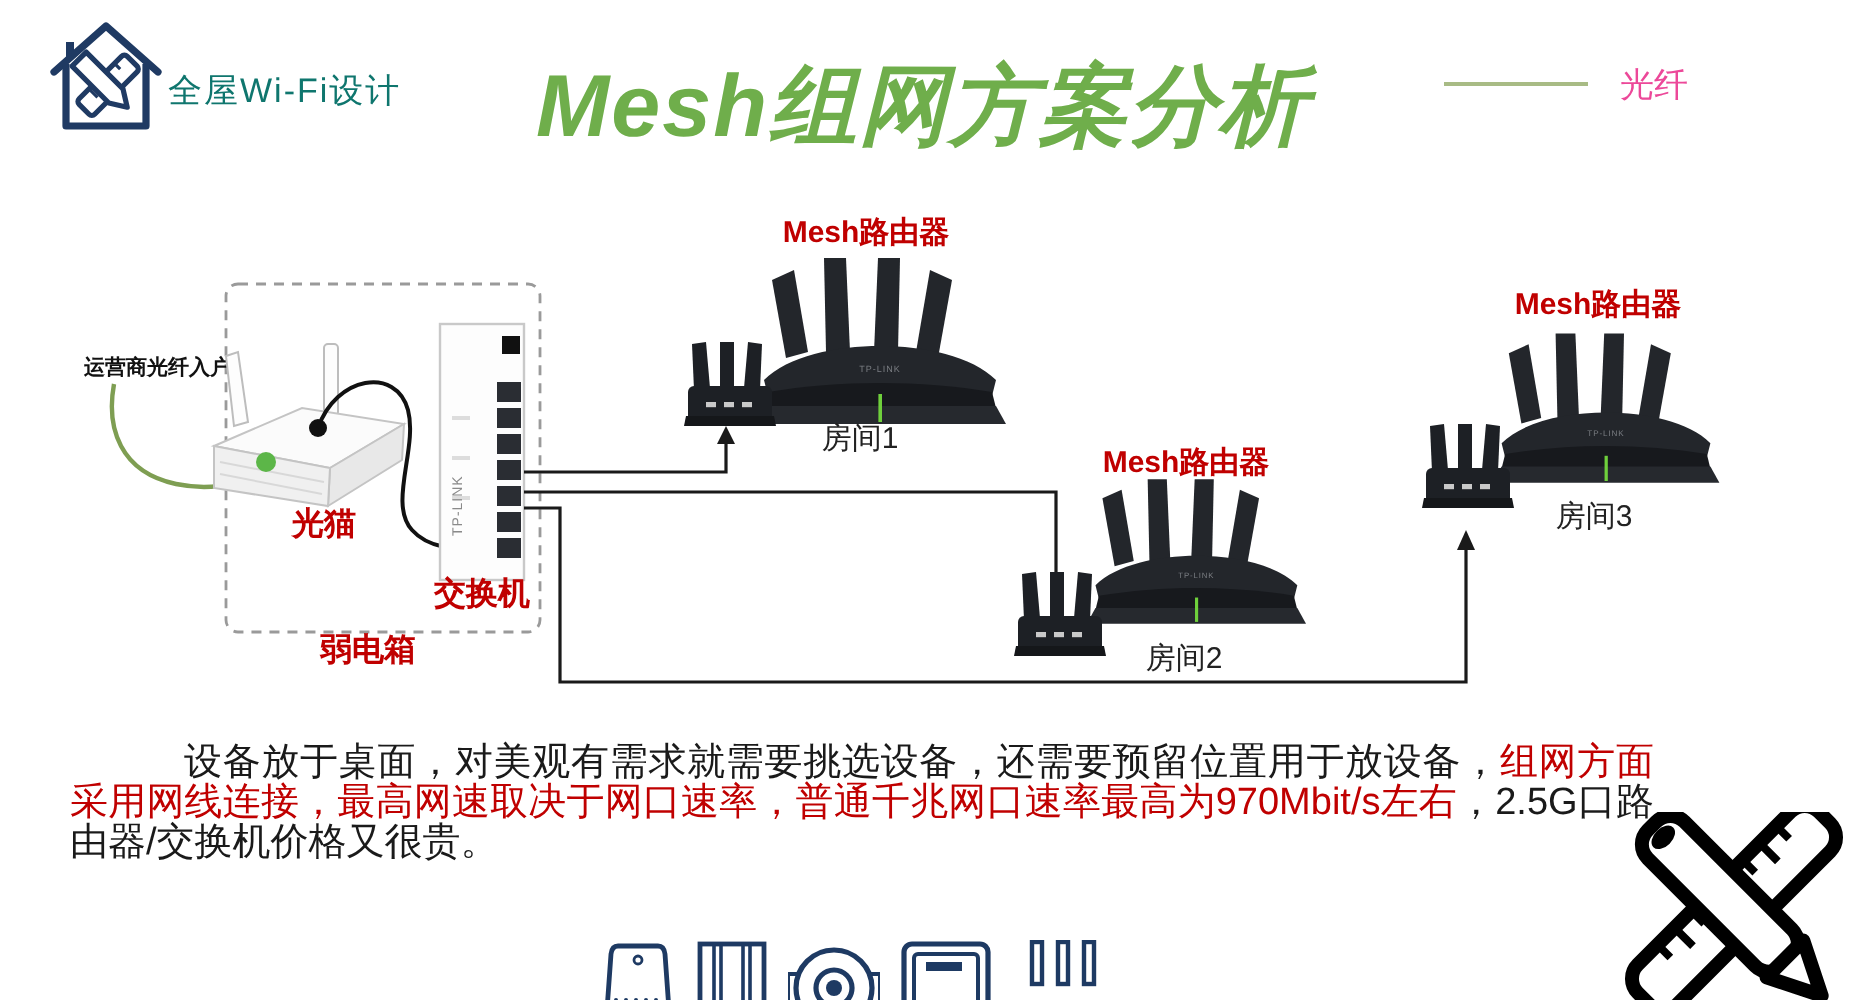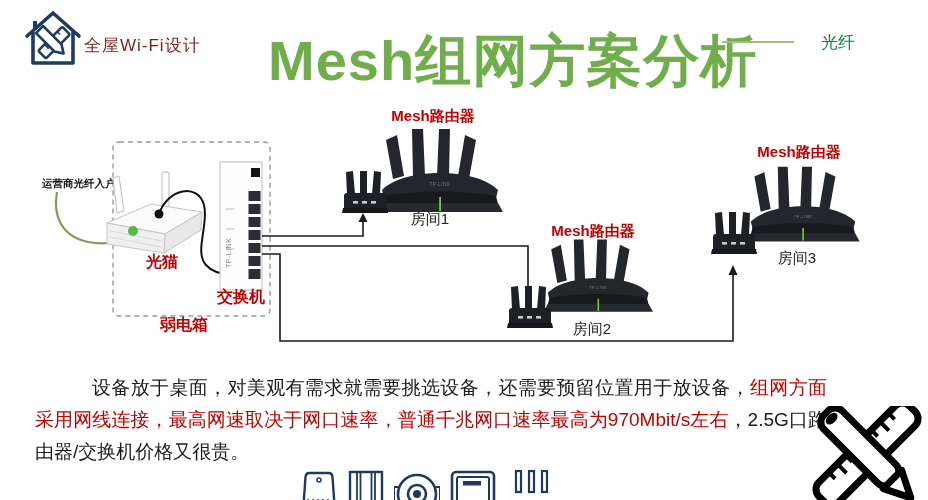--- a/index.html
+++ b/index.html
@@ -1,26 +1,26 @@
 <!DOCTYPE html>
 <html><head>
 <meta charset="utf-8">
 <style>
   * { margin:0; padding:0; box-sizing:border-box; }
   html,body { width:928px; height:500px; overflow:hidden; background:#fff;
     font-family:"Liberation Sans","DejaVu Sans",sans-serif; }
   .page { position:relative; width:928px; height:500px; background:#fff; overflow:hidden; }
   .abs { position:absolute; }
-  .logo-text { left:84px; top:34px; font-size:17px; color:#7f1d1d; letter-spacing:1px; }
-  .title { left:268px; top:24px; font-size:56px; font-weight:bold; color:#6fae4b; letter-spacing:1px; }
+  .logo-text { left:84px; top:34px; font-size:17px; color:#0f766e; letter-spacing:1px; }
+  .title { left:268px; top:24px; font-size:44px; font-weight:bold; color:#6fae4b; letter-spacing:1px;font-style:italic; }
   .legend { right:36px; top:30px; width:170px; }
   .legend-row { display:flex; align-items:center; height:24px; margin-bottom:10px; }
   .legend-line { width:72px; height:2px; margin-right:16px; }
-  .legend-label { font-size:17px; color:#15803d;margin-left:11px; }
-  .paragraph { left:35px; top:372px; width:792px; font-size:19px; line-height:32px;
+  .legend-label { font-size:17px; color:#ec4899; }
+  .paragraph { left:35px; top:372px; width:792px; font-size:19px; line-height:20px;
     color:#1a1a1a; text-align:justify; text-indent:57px; }
   .red-text { color:#c00000; }
   .diagram-svg { left:0; top:0; }
   .icon-strip { left:300px; top:470px; display:flex; gap:10px; align-items:flex-start; }
   .strip-icon { display:block; }
   .corner-tools { left:802px; top:406px; }
 </style>
 </head>
 <body>
 

